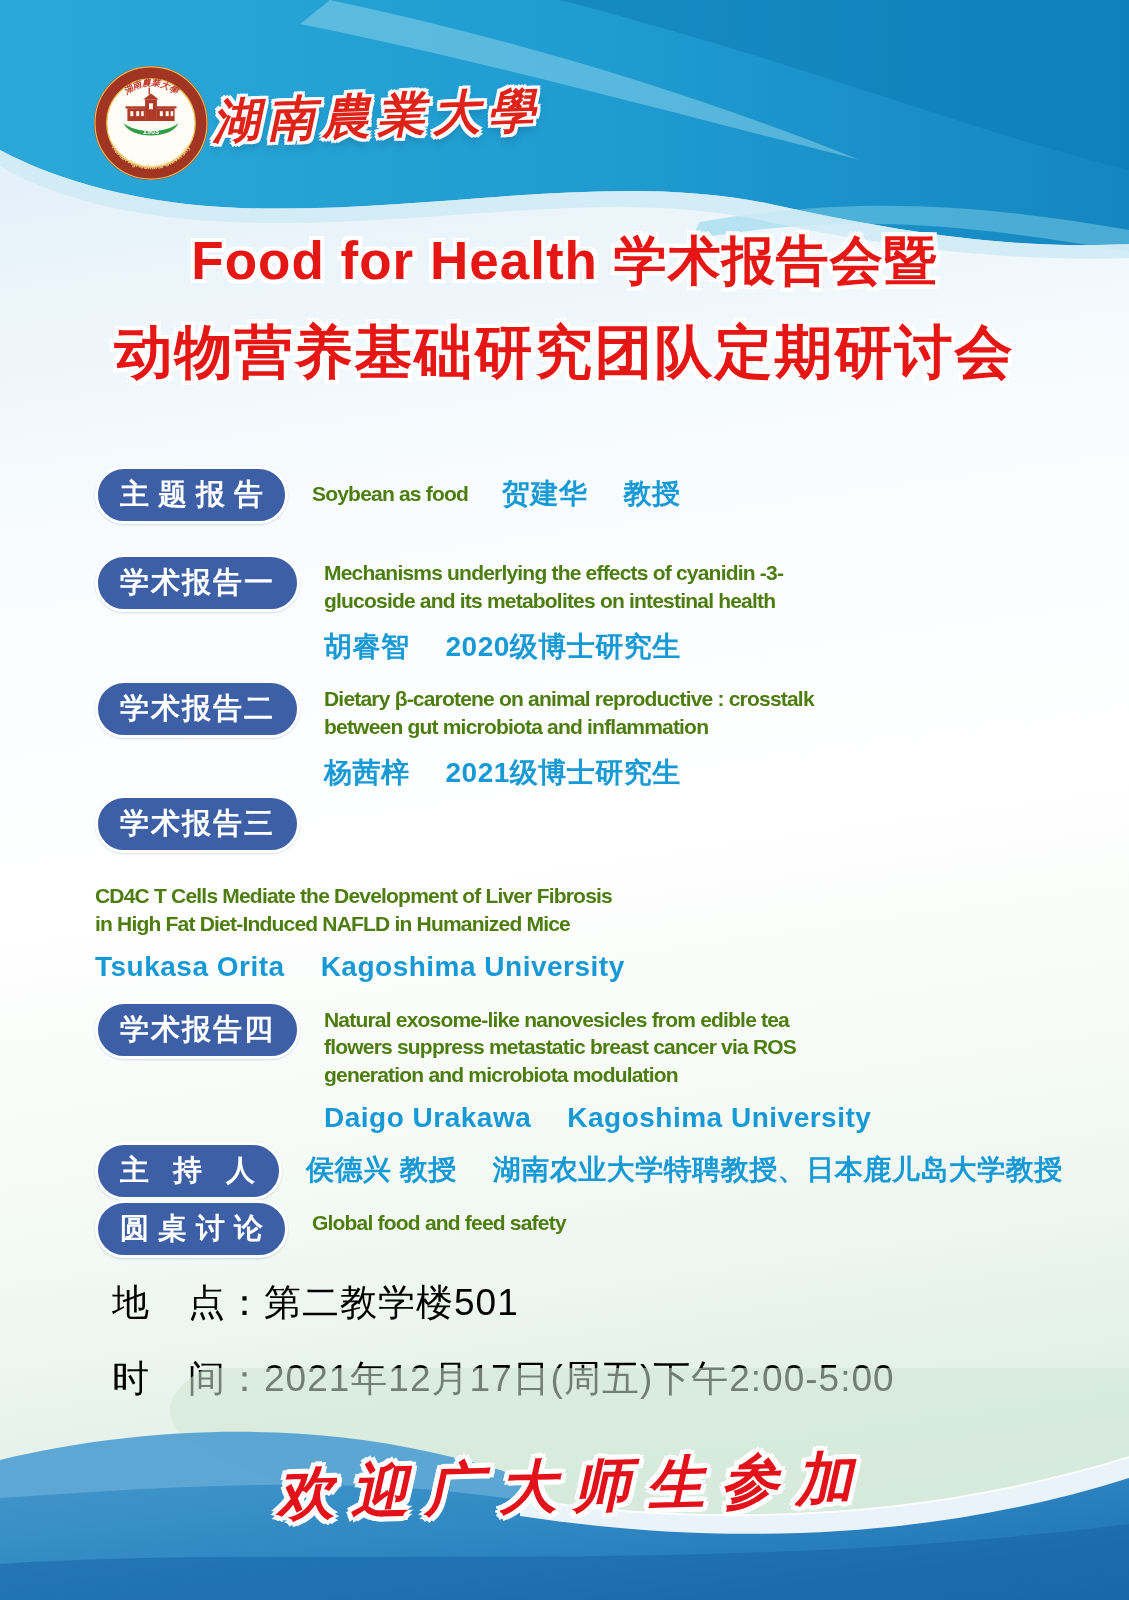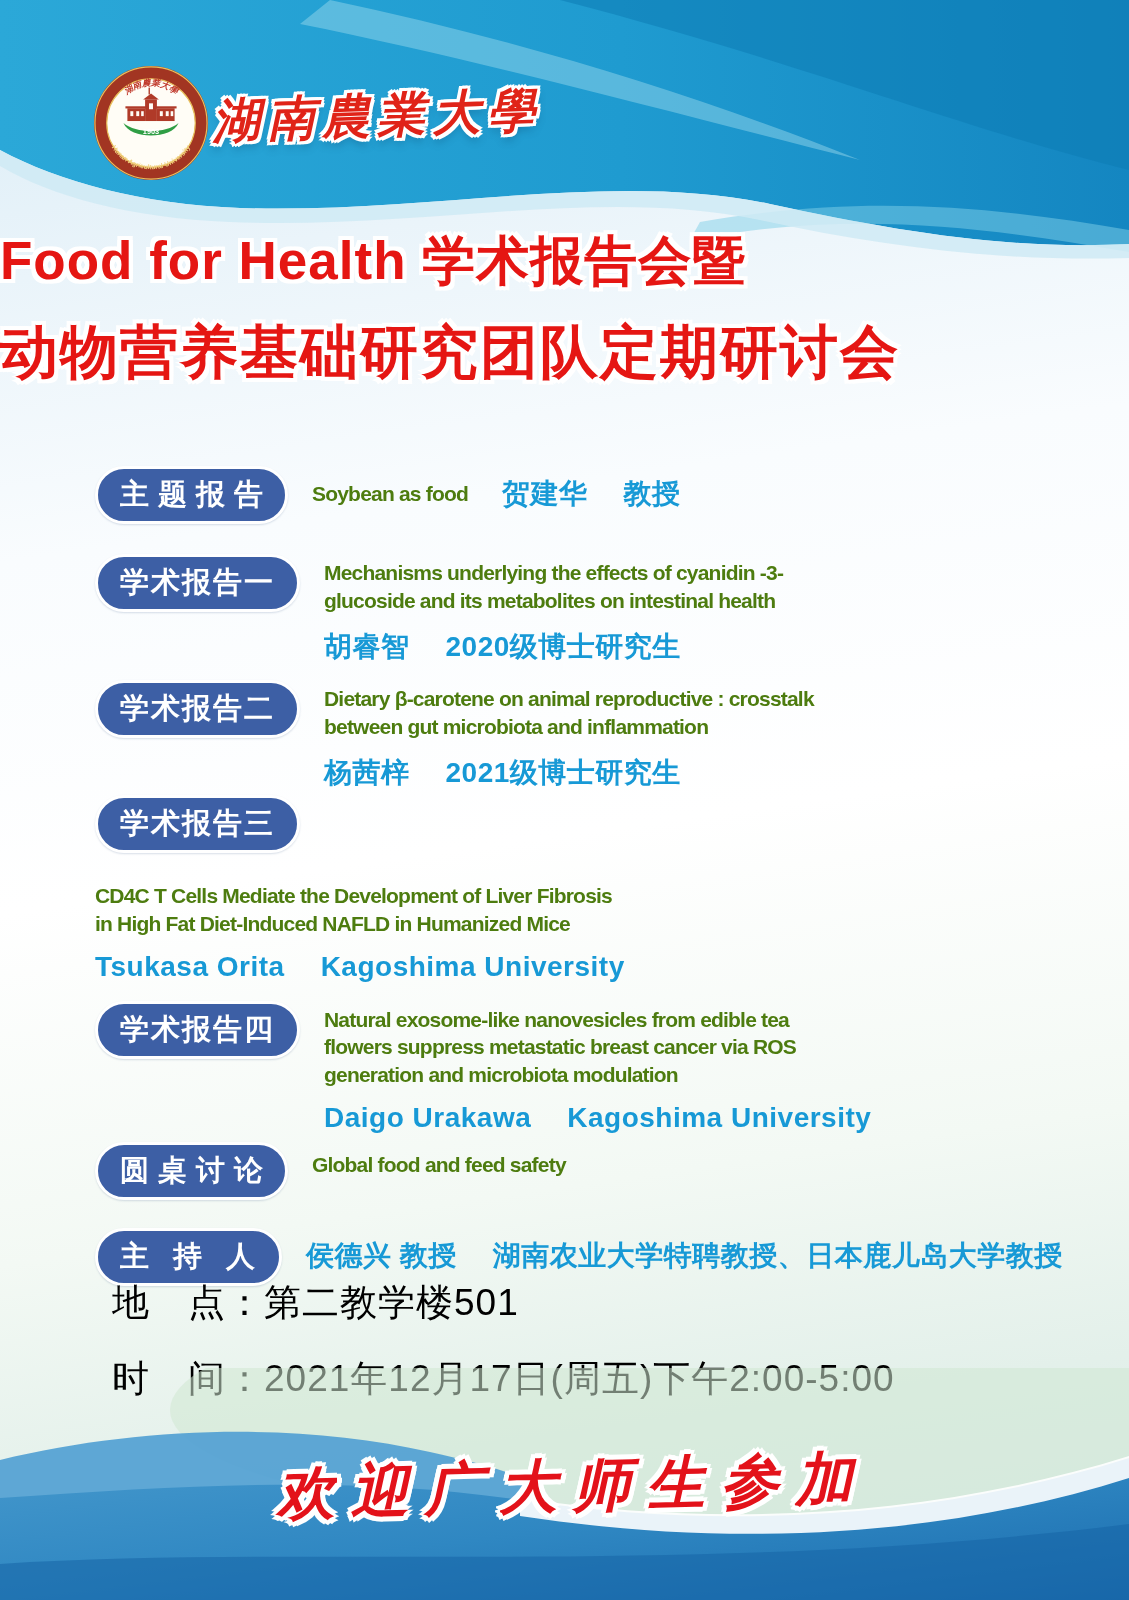--- a/index.html
+++ b/index.html
@@ -17,21 +17,21 @@
   .logo-wrap svg{width:100%;height:100%;display:block;}
   
   .uni-callig{
     position:absolute;left:212px;top:84px;
     font-family:"DejaVu Serif",serif;font-style:italic;font-weight:bold;
     font-size:48px;letter-spacing:7px;color:#e02318;
     text-shadow:-3px -3px 0 #fff,3px -3px 0 #fff,-3px 3px 0 #fff,3px 3px 0 #fff,0 -3px 0 #fff,0 3px 0 #fff,-3px 0 0 #fff,3px 0 0 #fff,0 6px 8px rgba(10,70,110,.45);
     transform:rotate(-2deg);
   }
   
-  .main-title{top:226px;color:#e51613;font-weight:900;
+  .main-title{top:226px;text-align:center;color:#e51613;font-weight:900;
     text-shadow:-4px -4px 0 #fff,4px -4px 0 #fff,-4px 4px 0 #fff,4px 4px 0 #fff,0 -4px 0 #fff,0 4px 0 #fff,-4px 0 0 #fff,4px 0 0 #fff;}
   .main-title .t1{font-size:53px;letter-spacing:1px;}
   .main-title .t2{font-size:58px;letter-spacing:2px;margin-top:16px;}
   
   .sections{position:absolute;left:95px;top:466px;width:1000px;}
   .sec-row{display:flex;align-items:flex-start;gap:24px;}
   .pill{
     flex:0 0 auto;display:inline-flex;align-items:center;justify-content:center;
     background:#3d5fa5;color:#fff;font-weight:bold;font-size:29px;
     height:52px;padding:0 22px;border-radius:32px;border:3px solid #fff;
@@ -171,31 +171,31 @@
   <div class="sec-row mb5">
     <span class="pill sp1">学术报告四</span>
     <div class="sec-body">
       <div class="sec-title">Natural exosome-like nanovesicles from edible tea
 flowers suppress metastatic breast cancer via ROS
 generation and microbiota modulation</div>
       <div class="sec-speaker"><span class="nm">Daigo Urakawa</span><span>Kagoshima University</span></div>
     </div>
   </div>
 
+  <div class="sec-row">
+    <span class="pill sp22">主持人</span>
+    <div class="sec-body inline-body">
+      <span class="sec-speaker"><span class="nm">侯德兴 教授</span><span>湖南农业大学特聘教授、日本鹿儿岛大学教授</span></span>
+    </div>
+  </div>
+
   <div class="sec-row mb6">
     <span class="pill sp8">圆桌讨论</span>
     <div class="sec-body inline-body">
       <span class="sec-title">Global food and feed safety</span>
-    </div>
-  </div>
-
-  <div class="sec-row">
-    <span class="pill sp22">主持人</span>
-    <div class="sec-body inline-body">
-      <span class="sec-speaker"><span class="nm">侯德兴 教授</span><span>湖南农业大学特聘教授、日本鹿儿岛大学教授</span></span>
     </div>
   </div>
 
 </div>
 
 <div class="venue">
   <div class="vrow">地　点：第二教学楼501</div>
   <div class="vrow">时　间：2021年12月17日(周五)下午2:00-5:00</div>
 </div>
 

